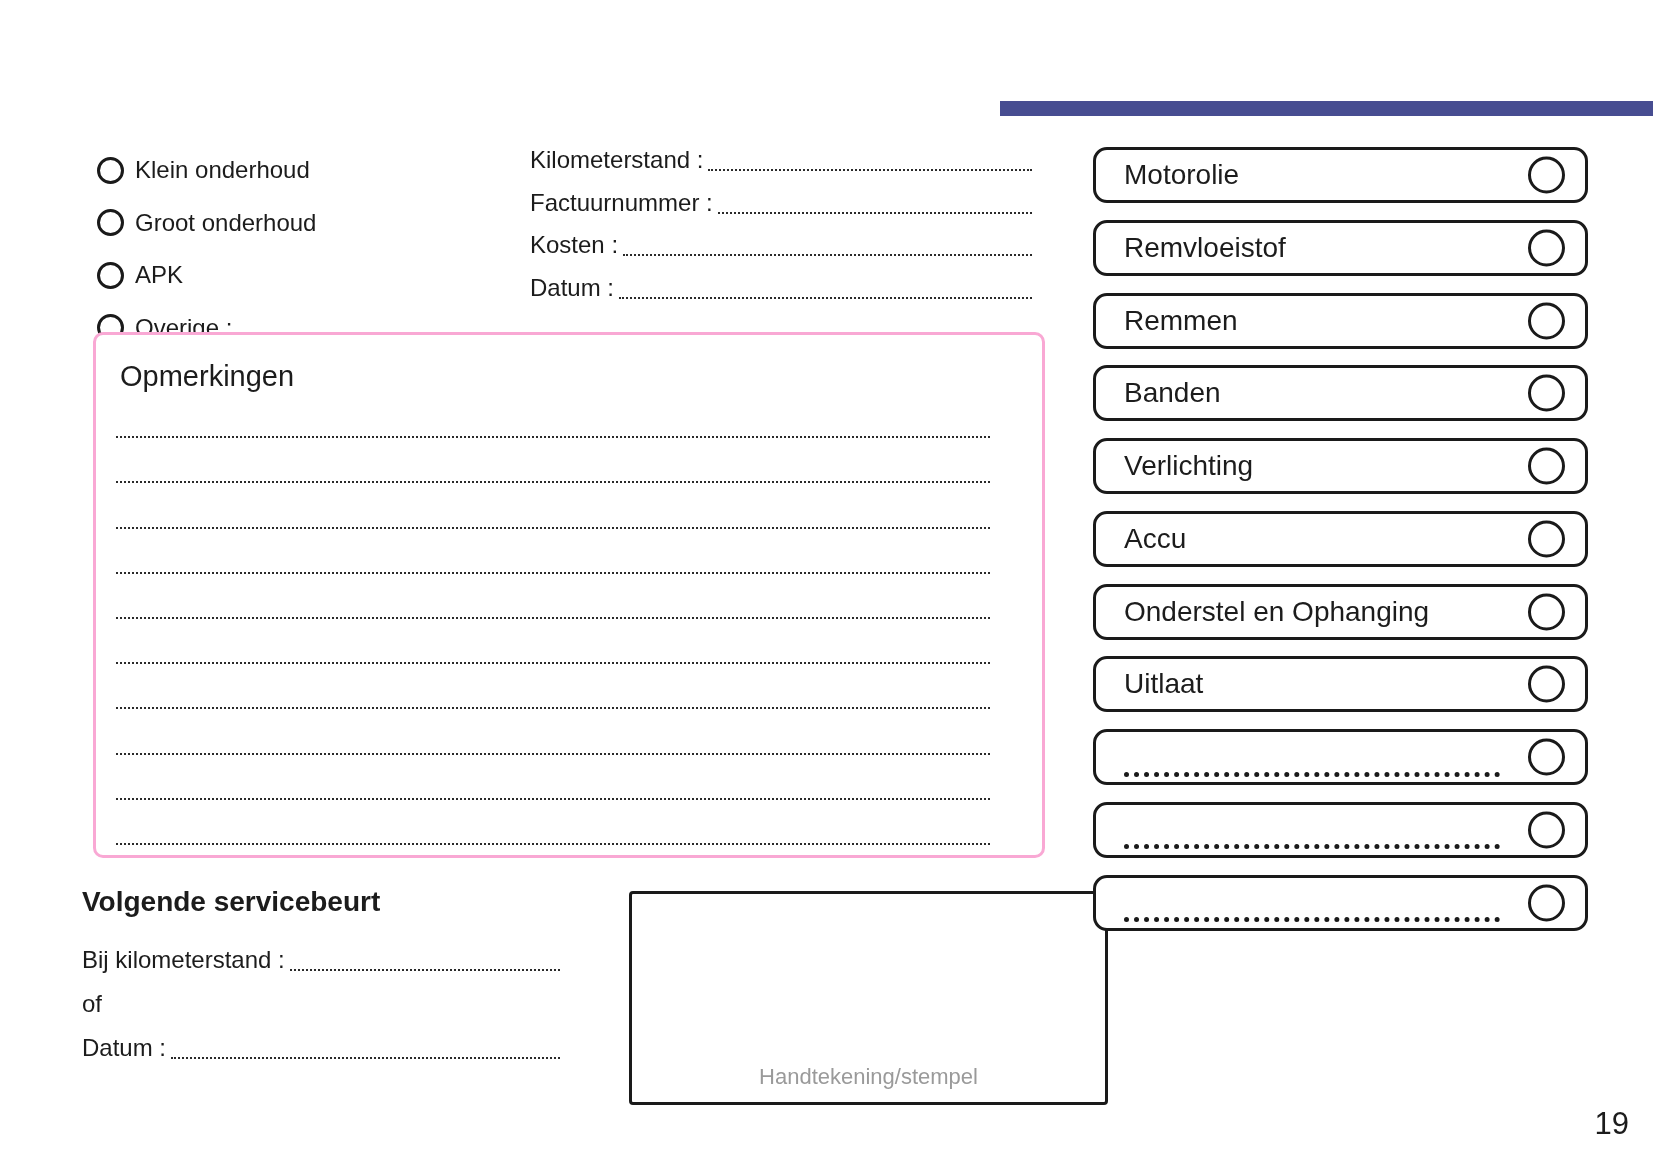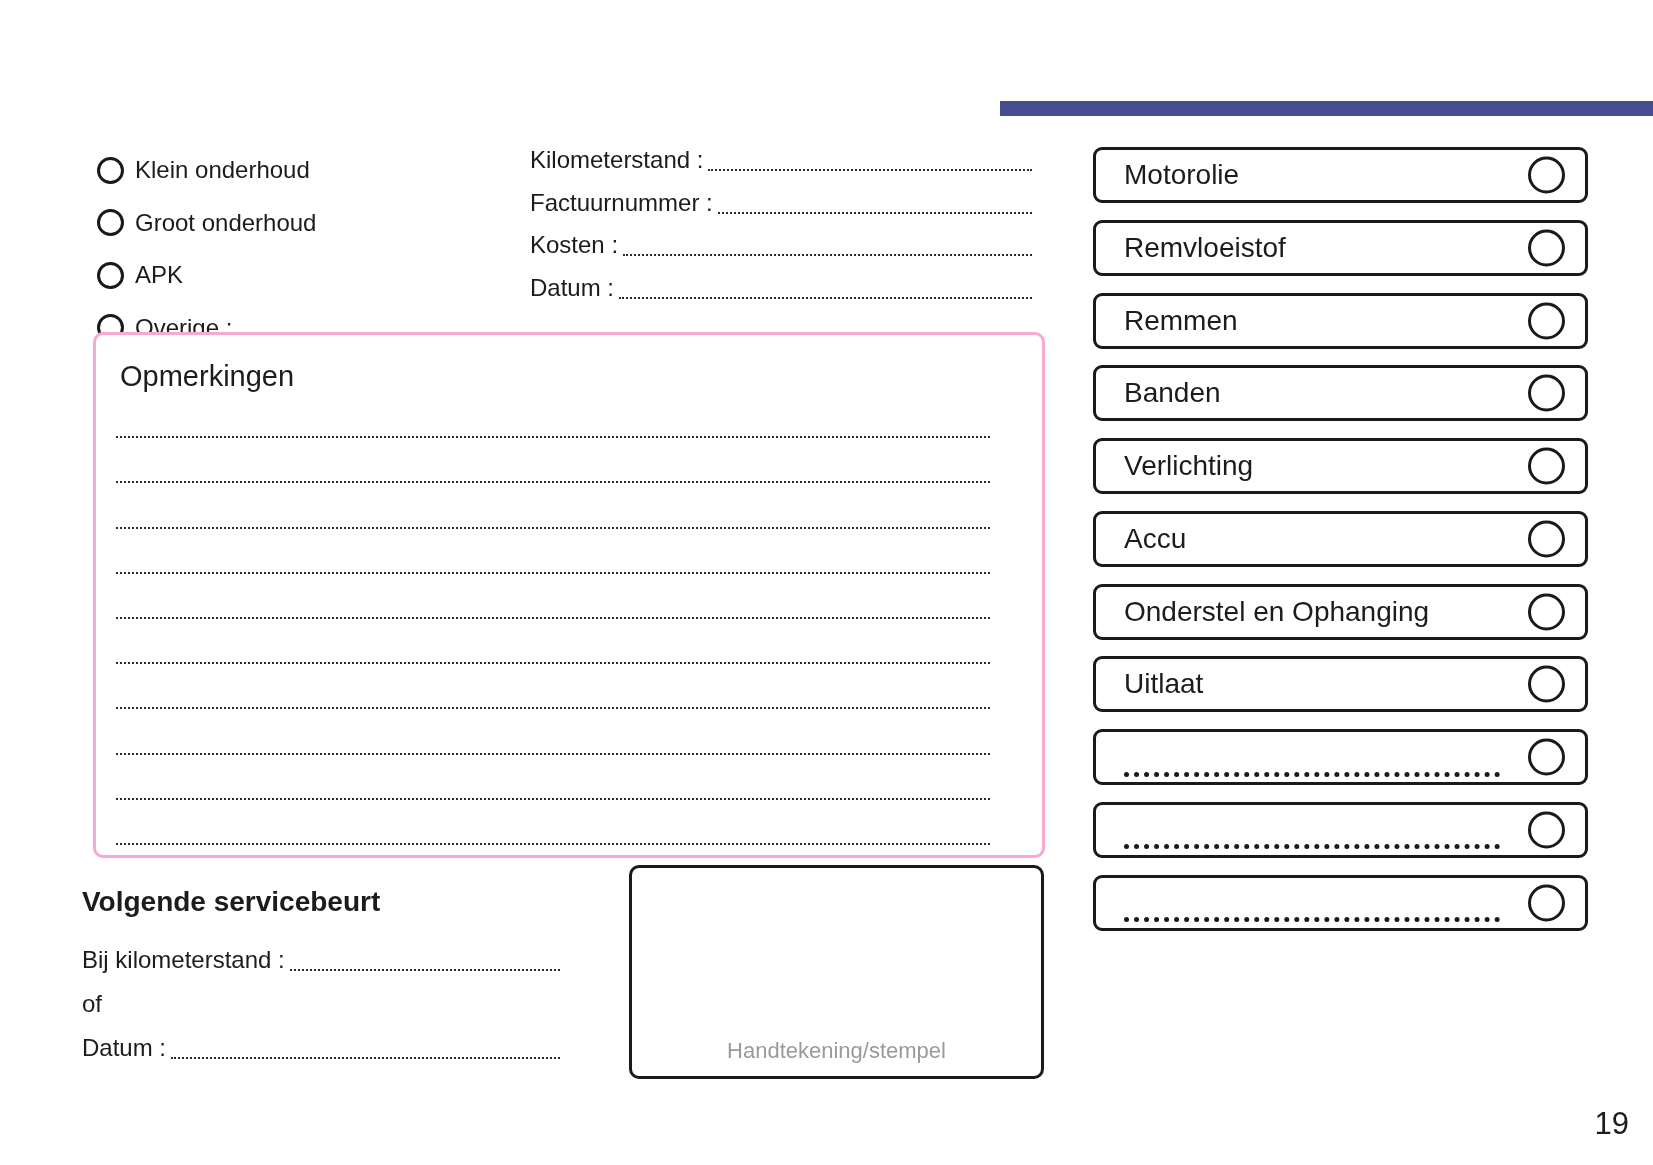--- a/index.html
+++ b/index.html
@@ -48,35 +48,35 @@
 
   
   .next-service { position:absolute; left:82px; top:886px; width:478px; }
   .ns-title { font-size:28px; font-weight:bold; line-height:32px; }
   .ns-rows { margin-top:20px; }
   .ns-row { display:flex; align-items:center; height:44px; font-size:24px; }
   .ns-label { white-space:nowrap; }
 
   
   .signature-box {
-    position:absolute; left:629px; top:865px; width:415px; height:214px;
-    border:3px solid #1a1a1a; border-radius:10px; box-sizing:border-box;
+    position:absolute; left:629px; top:891px; width:479px; height:214px;
+    border:3px solid #1a1a1a; border-radius:4px; box-sizing:border-box;
     background:#fff;
   }
   .signature-placeholder {
     position:absolute; bottom:12px; left:0; right:0;
     text-align:center; font-size:22px; color:#9a9a9a;
   }
 
   
   .checklist { position:absolute; left:1093px; top:147px; width:495px; }
   .check-row {
     position:relative; display:flex; align-items:center;
     box-sizing:border-box; height:56px; margin-bottom:16.75px;
-    border:3px solid #1a1a1a; border-radius:9px;
+    border:3px solid #1a1a1a; border-radius:14px;
     padding:0 78px 0 28px; font-size:28px; background:#fff;
   }
   .check-label { white-space:nowrap; }
   .check-circle {
     position:absolute; right:20px; top:50%; transform:translateY(-50%);
     width:31px; height:31px; border:3.5px solid #1a1a1a; border-radius:50%;
     background:#fff;
   }
   .leader {
     flex:1; height:34px; margin-right:7px;

